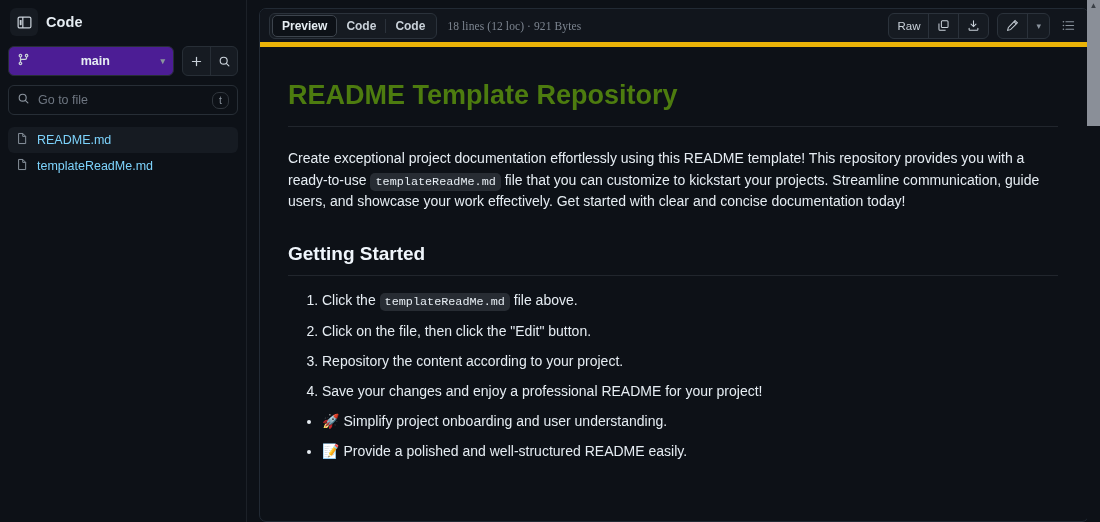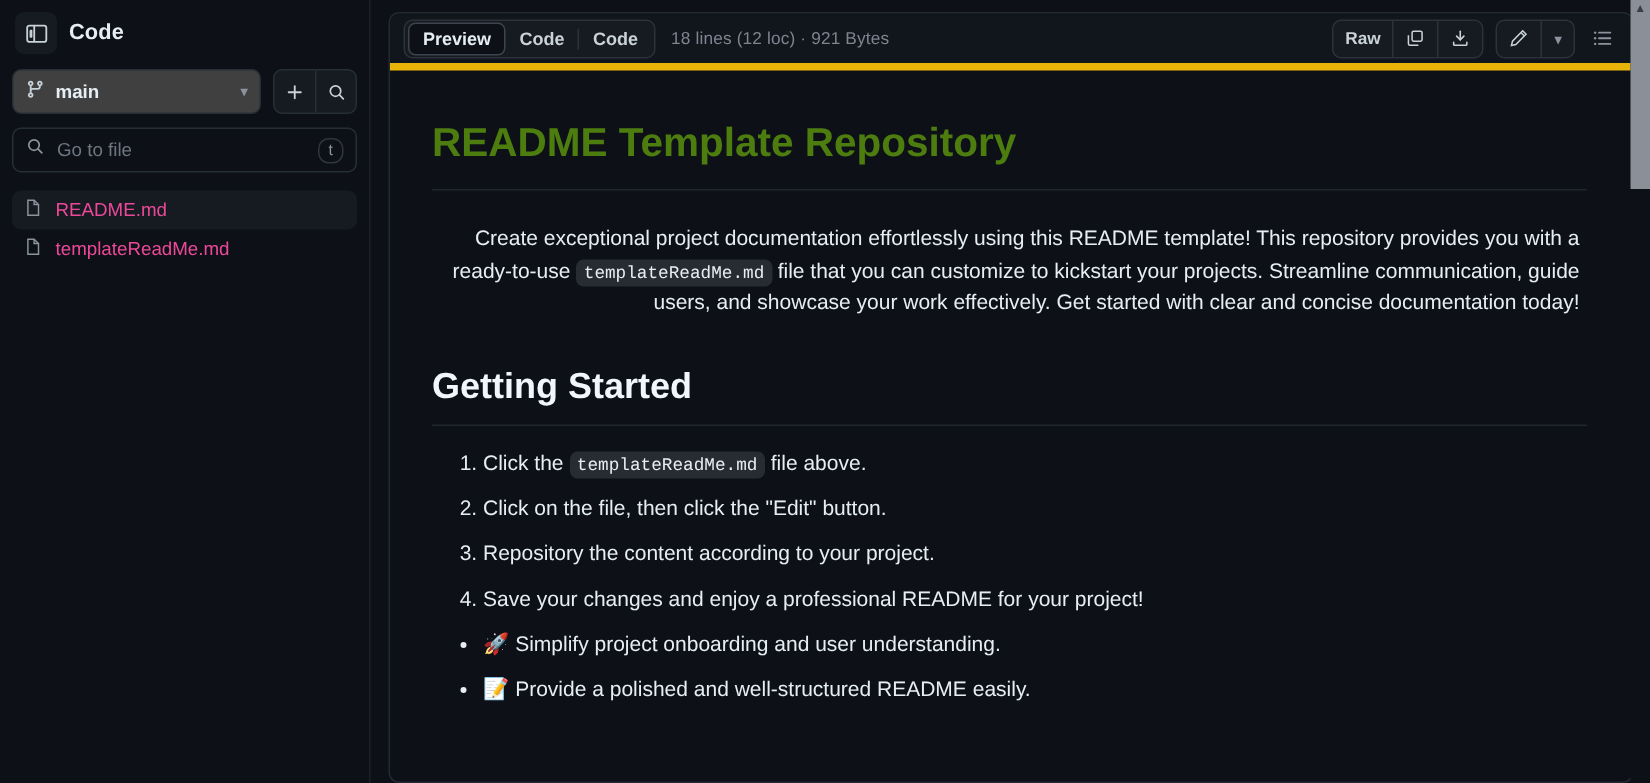--- a/index.html
+++ b/index.html
@@ -30,23 +30,23 @@
     background: #161b22;
   }
   .panel-toggle svg { display: block; }
   .side-title {
     font-size: 14.5px; font-weight: bold; color: #e6edf3; letter-spacing: .1px;
   }
 
   .branch-row { display: flex; gap: 8px; align-items: center; margin-top: 2px; }
   .branch-select {
     flex: 1 1 auto; height: 30px;
-    background: #404040; border: 1px solid #272e36; border-radius: 6px;
+    background: #4c1d95; border: 1px solid #272e36; border-radius: 6px;
     display: flex; align-items: center; gap: 7px; padding: 0 8px;
-    color: #e6edf3; font-size: 12.5px; font-weight: bold;
+    color: #e6edf3; font-size: 12.5px; font-weight: bold; text-align: center;
   }
   .branch-name { flex: 1 1 auto; }
   .chev { color: #8b949e; font-size: 9px; }
   .icon-btn-group {
     display: flex; height: 30px;
     background: #161b22; border: 1px solid #272e36; border-radius: 6px;
     overflow: hidden;
   }
   .icon-btn {
     width: 27px; display: flex; align-items: center; justify-content: center;
@@ -66,21 +66,21 @@
   .file-search input::placeholder { color: #6e7681; }
   .kbd {
     border: 1px solid #30363d; border-radius: 7px;
     min-width: 17px; height: 17px; font-size: 10.5px; color: #8b949e;
     display: flex; align-items: center; justify-content: center; padding: 0 4px;
   }
 
   .file-list { margin-top: 12px; }
   .file-item {
     height: 26px; display: flex; align-items: center; gap: 8px;
-    padding: 0 8px; border-radius: 6px; color: #ec4899; font-size: 12.5px;
+    padding: 0 8px; border-radius: 6px; color: #7dd3fc; font-size: 12.5px;
   }
   .file-item.selected { background: #161b22; }
   .file-item svg { flex: 0 0 auto; }
 
   
   #main-wrap {
     flex: 1 1 auto; height: 522px; padding: 8px 11px 0 12px;
     position: relative; overflow: hidden;
   }
   #panel {
@@ -102,52 +102,52 @@
     padding: 2px;
   }
   .seg-item {
     height: 22px; padding: 0 9px; border-radius: 5px;
     display: flex; align-items: center;
     font-size: 12px; color: #c9d1d9; font-weight: bold;
   }
   .seg-item.active { background: #0d1117; border: 1px solid #3d444d; color: #e6edf3; }
   .seg-div { width: 1px; height: 14px; background: #2b323b; }
   .meta {
-    font-family: Liberation Sans, sans-serif;
+    font-family: Liberation Serif, serif;
     font-size: 11.5px; color: #7d8590; letter-spacing: .1px;
   }
   .head-right { margin-left: auto; display: flex; align-items: center; gap: 8px; }
   .btn-group {
     display: flex; height: 26px;
     background: #161b22; border: 1px solid #2b323b; border-radius: 6px;
     overflow: hidden;
   }
   .bg-item {
     display: flex; align-items: center; justify-content: center;
-    padding: 0 8px; color: #c9d1d9; font-size: 11.5px; font-weight: bold;
+    padding: 0 8px; color: #c9d1d9; font-size: 11.5px; font-weight: normal;
   }
   .bg-item + .bg-item { border-left: 1px solid #2b323b; }
   .plain-icon { color: #8b949e; display: flex; align-items: center; padding: 0 3px; }
 
   
   .doc {
     flex: 1 1 auto; overflow: hidden;
     padding: 28px 30px 0 28px;
     color: #e6edf3; font-size: 14px; line-height: 1.55;
   }
   .doc h1 {
     font-size: 27px; font-weight: bold; color: #4d7c0f;
     padding-bottom: 9px; border-bottom: 1px solid #21262d; margin-bottom: 21px;
   }
   .doc h2 {
-    font-size: 24px; font-weight: bold; color: #f0f6fc;
+    font-size: 19px; font-weight: bold; color: #f0f6fc;
     padding-bottom: 7px; border-bottom: 1px solid #21262d;
     margin: 23px 0 14px;
   }
-  .doc p { margin-bottom: 26px; max-width: 765px; text-align: right; }
+  .doc p { margin-bottom: 26px; max-width: 765px; }
   code.inline {
     font-family: "Liberation Mono", monospace;
     font-size: 11.8px; background: #272c33; border-radius: 5px;
     padding: 2px 5px; color: #e6edf3;
   }
   .doc ol { margin: 0 0 4px 0; padding-left: 34px; }
   .doc ul { margin: 0 0 4px 0; padding-left: 34px; }
   .doc li { margin-bottom: 8.5px; }
   .doc ul li { list-style: disc; }
   .doc ul li::marker { color: #e6edf3; }

